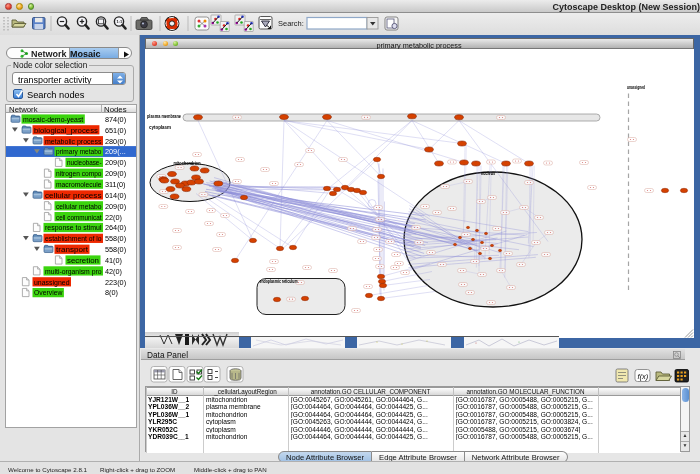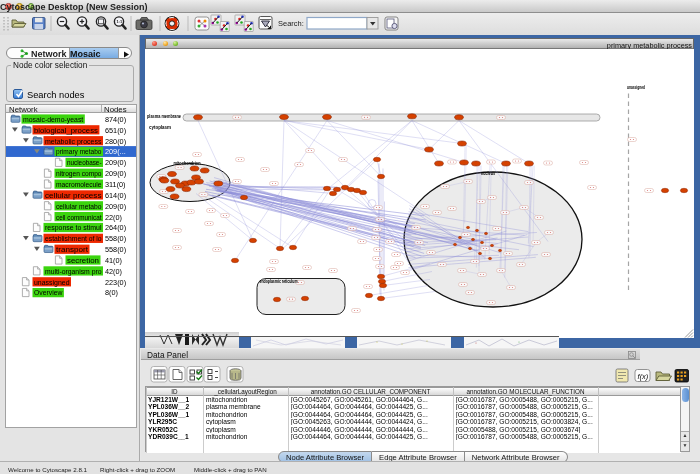--- a/index.html
+++ b/index.html
@@ -2,21 +2,21 @@
 <html><head><meta charset="utf-8"><style>
 * { margin:0; padding:0; box-sizing:border-box; }
 body { width:700px; height:474px; font-family:"Liberation Sans",sans-serif; background:#e8e8e8; position:relative; overflow:hidden; }
 .abs { position:absolute; }
 </style></head><body>
 
 <div class="abs" style="left:0;top:0;width:700px;height:13px;background:linear-gradient(#ececec,#c9c9c9);border-bottom:1px solid #8e8e8e;border-radius:4px 4px 0 0">
   <div class="abs" style="left:5.4px;top:3.2px;width:6.6px;height:6.6px;border-radius:50%;background:radial-gradient(circle at 35% 30%,#ff9a8a,#e4452f 60%,#b02a18);border:0.5px solid #a33"></div>
   <div class="abs" style="left:16px;top:3.2px;width:6.6px;height:6.6px;border-radius:50%;background:radial-gradient(circle at 35% 30%,#ffe9a8,#f0a725 60%,#c07d10);border:0.5px solid #a80"></div>
   <div class="abs" style="left:27.6px;top:3.2px;width:6.6px;height:6.6px;border-radius:50%;background:radial-gradient(circle at 35% 30%,#d8f0a0,#7fc033 60%,#4f8f18);border:0.5px solid #583"></div>
-  <div class="abs" style="left:0;top:2px;width:700px;text-align:left;font-size:9px;font-weight:bold;color:#222">Cytoscape Desktop (New Session)</div>
+  <div class="abs" style="left:0;top:2px;width:700px;text-align:right;font-size:9px;font-weight:bold;color:#222">Cytoscape Desktop (New Session)</div>
 </div>
 
 <div class="abs" style="left:0;top:13px;width:700px;height:28px;background:linear-gradient(#ededed,#d9d9d9)">
 <svg style="position:absolute;left:0;top:0;width:700px;height:23px" viewBox="0 13 700 23">
       <line x1="4" y1="17" x2="4" y2="31" stroke="#b5b5b5" stroke-width="1.5" stroke-dasharray="1.5,1.5"></line>
       <line x1="8" y1="17" x2="8" y2="31" stroke="#b5b5b5" stroke-width="1.5" stroke-dasharray="1.5,1.5"></line>
       <path d="M12 27 L12 20 L16 20 L17.5 22 L24 22 L24 27 Z" fill="#b9b97e" stroke="#5e5e38" stroke-width="0.9"></path>
       <path d="M12 27 L14.5 23.5 L26 23.5 L23.5 27 Z" fill="#d6d69e" stroke="#5e5e38" stroke-width="0.9"></path>
       <rect x="32.5" y="17.5" width="12.5" height="11.5" rx="1.2" fill="#5b82c8" stroke="#2c4a80" stroke-width="0.9"></rect>
       <rect x="35" y="17.8" width="7.5" height="4.5" fill="#e8e8e8"></rect>
@@ -93,21 +93,21 @@
 
 <div class="abs" style="left:137px;top:35px;width:563px;height:3px;background:#3c66a4"></div>
 <div class="abs" style="left:140px;top:38px;width:5px;height:310px;background:#3c66a4"></div>
 <div class="abs" style="left:694px;top:38px;width:6px;height:310px;background:#3c66a4"></div>
 
 <div class="abs" style="left:145px;top:38px;width:549px;height:298.5px;background:#fff;border:1px solid #666;border-bottom:none">
   <div class="abs" style="left:0;top:0;width:547px;height:9.5px;background:linear-gradient(#e9e9e9,#b2b2b2);border-bottom:1px solid #777">
     <div class="abs" style="left:6px;top:2px;width:5.4px;height:5.4px;border-radius:50%;background:radial-gradient(circle at 35% 30%,#ff9a8a,#e4452f 60%,#b02a18)"></div>
     <div class="abs" style="left:16.5px;top:2px;width:5.4px;height:5.4px;border-radius:50%;background:radial-gradient(circle at 35% 30%,#ffe9a8,#f0a725 60%,#c07d10)"></div>
     <div class="abs" style="left:27px;top:2px;width:5.4px;height:5.4px;border-radius:50%;background:radial-gradient(circle at 35% 30%,#d8f0a0,#7fc033 60%,#4f8f18)"></div>
-    <div class="abs" style="left:0;top:2px;width:546px;text-align:right;font-size:7.3px;color:#111">primary metabolic process</div>
+    <div class="abs" style="left:0;top:2px;width:546px;text-align:center;font-size:7.3px;color:#111">primary metabolic process</div>
   </div>
   <svg style="position:absolute;left:-1px;top:9.5px;width:549px;height:290px" viewBox="145 47.5 549 290" preserveAspectRatio="none">
       <rect x="145" y="47.5" width="549" height="290" fill="#fff"></rect>
       <rect x="183" y="112.5" width="417" height="7" rx="3.5" fill="#e7e7e7" stroke="#999" stroke-width="0.8"></rect>
       <ellipse cx="190" cy="181" rx="40" ry="19" fill="#ebebeb" stroke="#111" stroke-width="1"></ellipse>
       <ellipse cx="493" cy="238" rx="89" ry="67.5" fill="#ebebeb" stroke="#111" stroke-width="1.3"></ellipse>
       <rect x="257" y="277" width="88" height="36" rx="9" fill="#ebebeb" stroke="#222" stroke-width="1"></rect>
       <line x1="628.5" y1="92" x2="628.5" y2="290" stroke="#a5a5a5" stroke-width="1.2" stroke-dasharray="4.5,3.5"></line>
       <line x1="198.0" y1="119.0" x2="253.0" y2="239.0" stroke="#8d8dd8" stroke-opacity="0.4" stroke-width="0.7"></line>
       <line x1="284.0" y1="119.0" x2="345.0" y2="186.0" stroke="#8d8dd8" stroke-opacity="0.4" stroke-width="0.7"></line>
@@ -610,20 +610,29 @@
     </div>
     <div class="abs" style="left:112px;top:0;width:14px;height:11.5px">
       <svg class="abs" style="left:3.5px;top:2.5px;width:7px;height:7px" viewBox="0 0 7 7">
           <path d="M1 0.5 L6 3.5 L1 6.5 Z" fill="#111"></path>
         </svg>
     </div>
   </div>
 
   <div class="abs" style="left:6px;top:30px;width:128px;height:37px;border:1px solid #ababab;border-radius:3px"></div>
   <div class="abs" style="left:11px;top:26px;background:#e4e4e4;padding:0 2px;font-size:8.2px;color:#111">Node color selection</div>
+  <div class="abs" style="left:12px;top:37px;width:114px;height:12.5px;background:#fff;border:1px solid #8c8c8c;border-radius:3px;overflow:hidden">
+    <div class="abs" style="left:5px;top:1.5px;font-size:9px;color:#000">transporter activity</div>
+    <div class="abs" style="right:0;top:0;width:13px;height:12.5px;background:linear-gradient(#7fb0e8,#3a76c4);border-left:1px solid #777">
+      <svg class="abs" style="left:2.5px;top:1.5px;width:8px;height:9px" viewBox="0 0 8 9">
+          <path d="M1 3.4 L4 0.6 L7 3.4 Z" fill="#fff"></path>
+          <path d="M1 5.6 L4 8.4 L7 5.6 Z" fill="#fff"></path>
+        </svg>
+    </div>
+  </div>
   <div class="abs" style="left:13px;top:54px;width:9.5px;height:9.5px;background:linear-gradient(#8fc0f0,#3a7fd8);border:1px solid #2a5a9a;border-radius:2px">
     <svg class="abs" style="left:0.5px;top:-1.5px;width:9px;height:10px" viewBox="0 0 9 10">
         <path d="M1.5 5 L3.5 7.5 L7.5 1.5" fill="none" stroke="#fff" stroke-width="1.6"></path>
       </svg>
   </div>
   <div class="abs" style="left:27px;top:54.5px;font-size:9.3px;color:#000">Search nodes</div>
 
   <div class="abs" style="left:5px;top:68.5px;width:132px;height:9px;background:linear-gradient(#fbfbfb,#dcdcdc);border:1px solid #a2a2a2">
     <div class="abs" style="left:3px;top:0.4px;font-size:7.8px;color:#111">Network</div>
     <div class="abs" style="left:98px;top:0.4px;font-size:7.8px;color:#111">Nodes</div>
@@ -763,21 +772,21 @@
           <path d="M4.6 0.4 L4.6 2.8 L7 2.8" fill="#e0e0e0" stroke="#9a9a9a" stroke-width="0.7"></path>
         </g>
         <rect x="26.5" y="175.0" width="31.4" height="9.25" fill="#3bd40e"></rect>
         <text x="28.0" y="182.4" font-size="7.5" textLength="28.4" lengthAdjust="spacingAndGlyphs" fill="#000">Overview</text>
         <text x="99" y="182.4" font-size="7.3" fill="#000">8(0)</text>
       </svg>
   </div>
 </div>
 
 <div class="abs" style="left:141px;top:349px;width:559px;height:112px;background:#e6e6e6">
-  <div class="abs" style="left:0;top:0;width:499px;height:11px;background:linear-gradient(#e0e0e0,#c6c6c6);border-bottom:1px solid #9e9e9e">
+  <div class="abs" style="left:0;top:0;width:544px;height:11px;background:linear-gradient(#e0e0e0,#c6c6c6);border-bottom:1px solid #9e9e9e">
     <div class="abs" style="left:6px;top:1px;font-size:8.3px;color:#111">Data Panel</div>
     <svg class="abs" style="right:4px;top:1.5px;width:8px;height:8px" viewBox="0 0 8 8">
         <rect x="0.5" y="0.5" width="7" height="7" fill="none" stroke="#888" stroke-width="0.8"></rect>
         <circle cx="3.5" cy="3.5" r="1.8" fill="none" stroke="#888" stroke-width="0.8"></circle>
         <line x1="4.8" y1="4.8" x2="7" y2="7" stroke="#888" stroke-width="0.9"></line>
       </svg>
   </div>
   <svg style="position:absolute;left:5px;top:17px;width:110px;height:17px" viewBox="0 0 110 17">
       <rect x="5" y="0.5" width="16" height="15.5" rx="2.5" fill="#fdfdfd" stroke="#aaa" stroke-width="0.9"></rect>
       <rect x="8" y="4" width="11" height="9" fill="#fff" stroke="#444" stroke-width="0.8"></rect>

